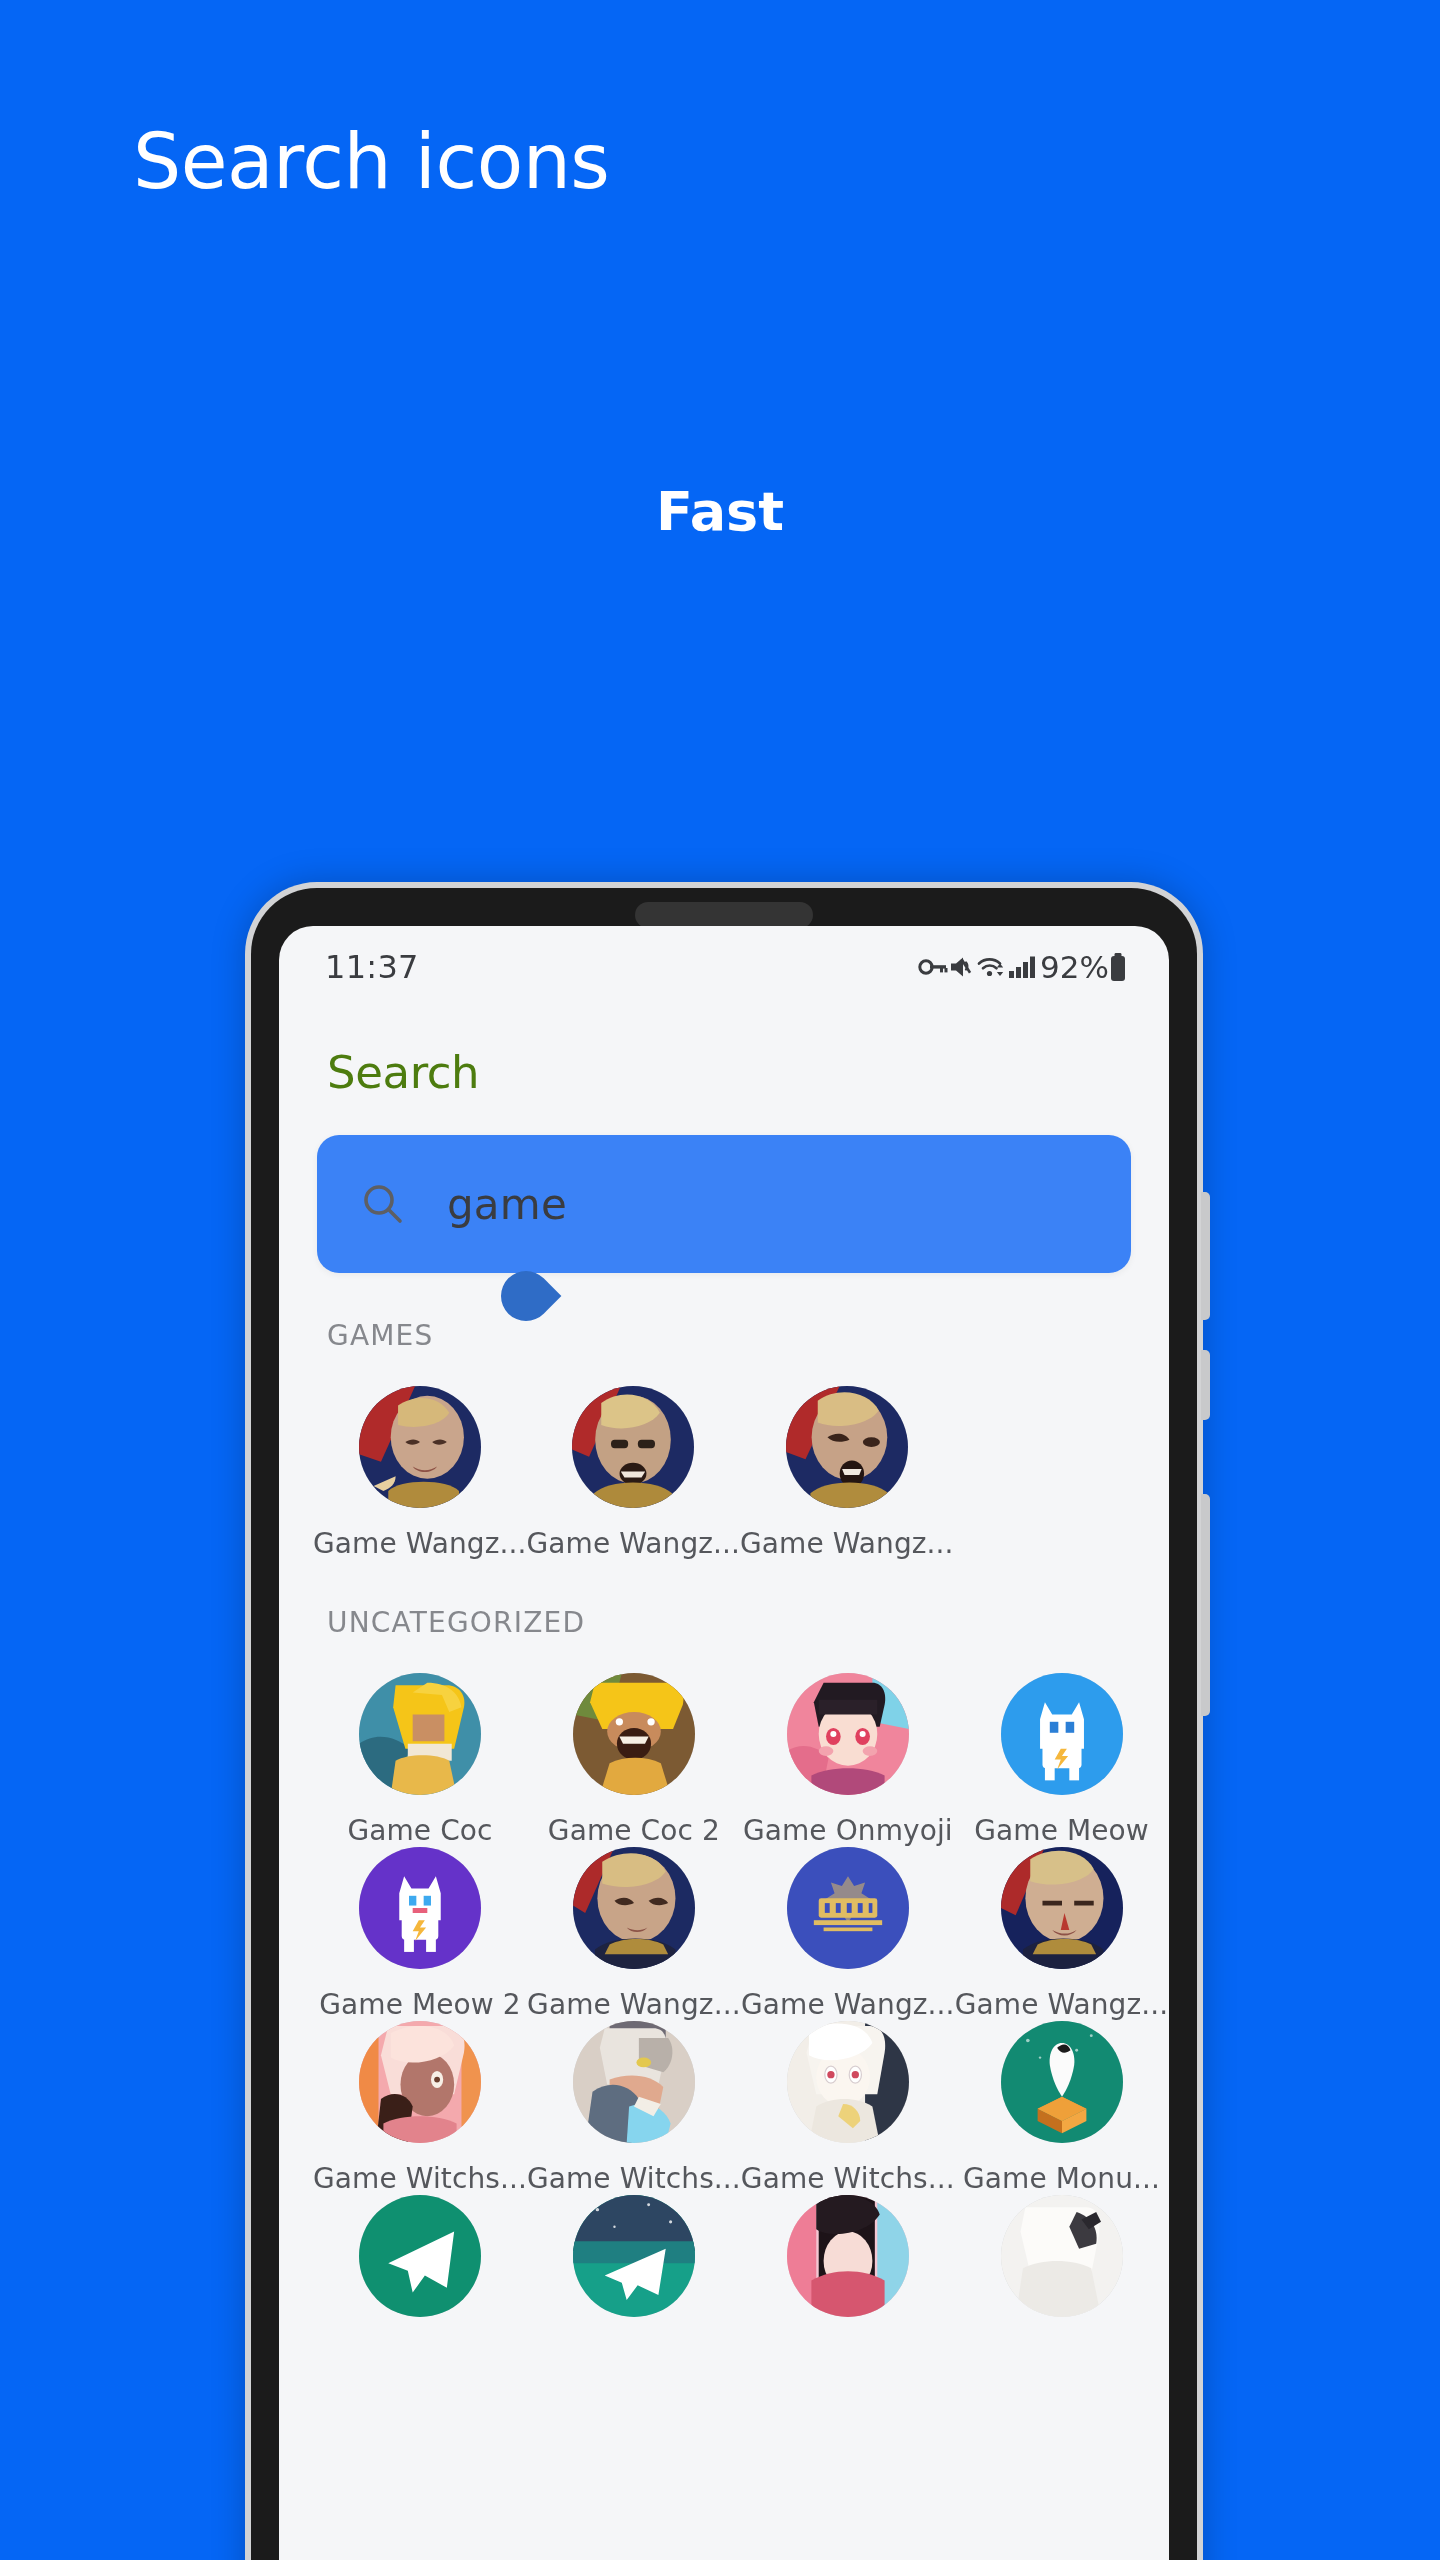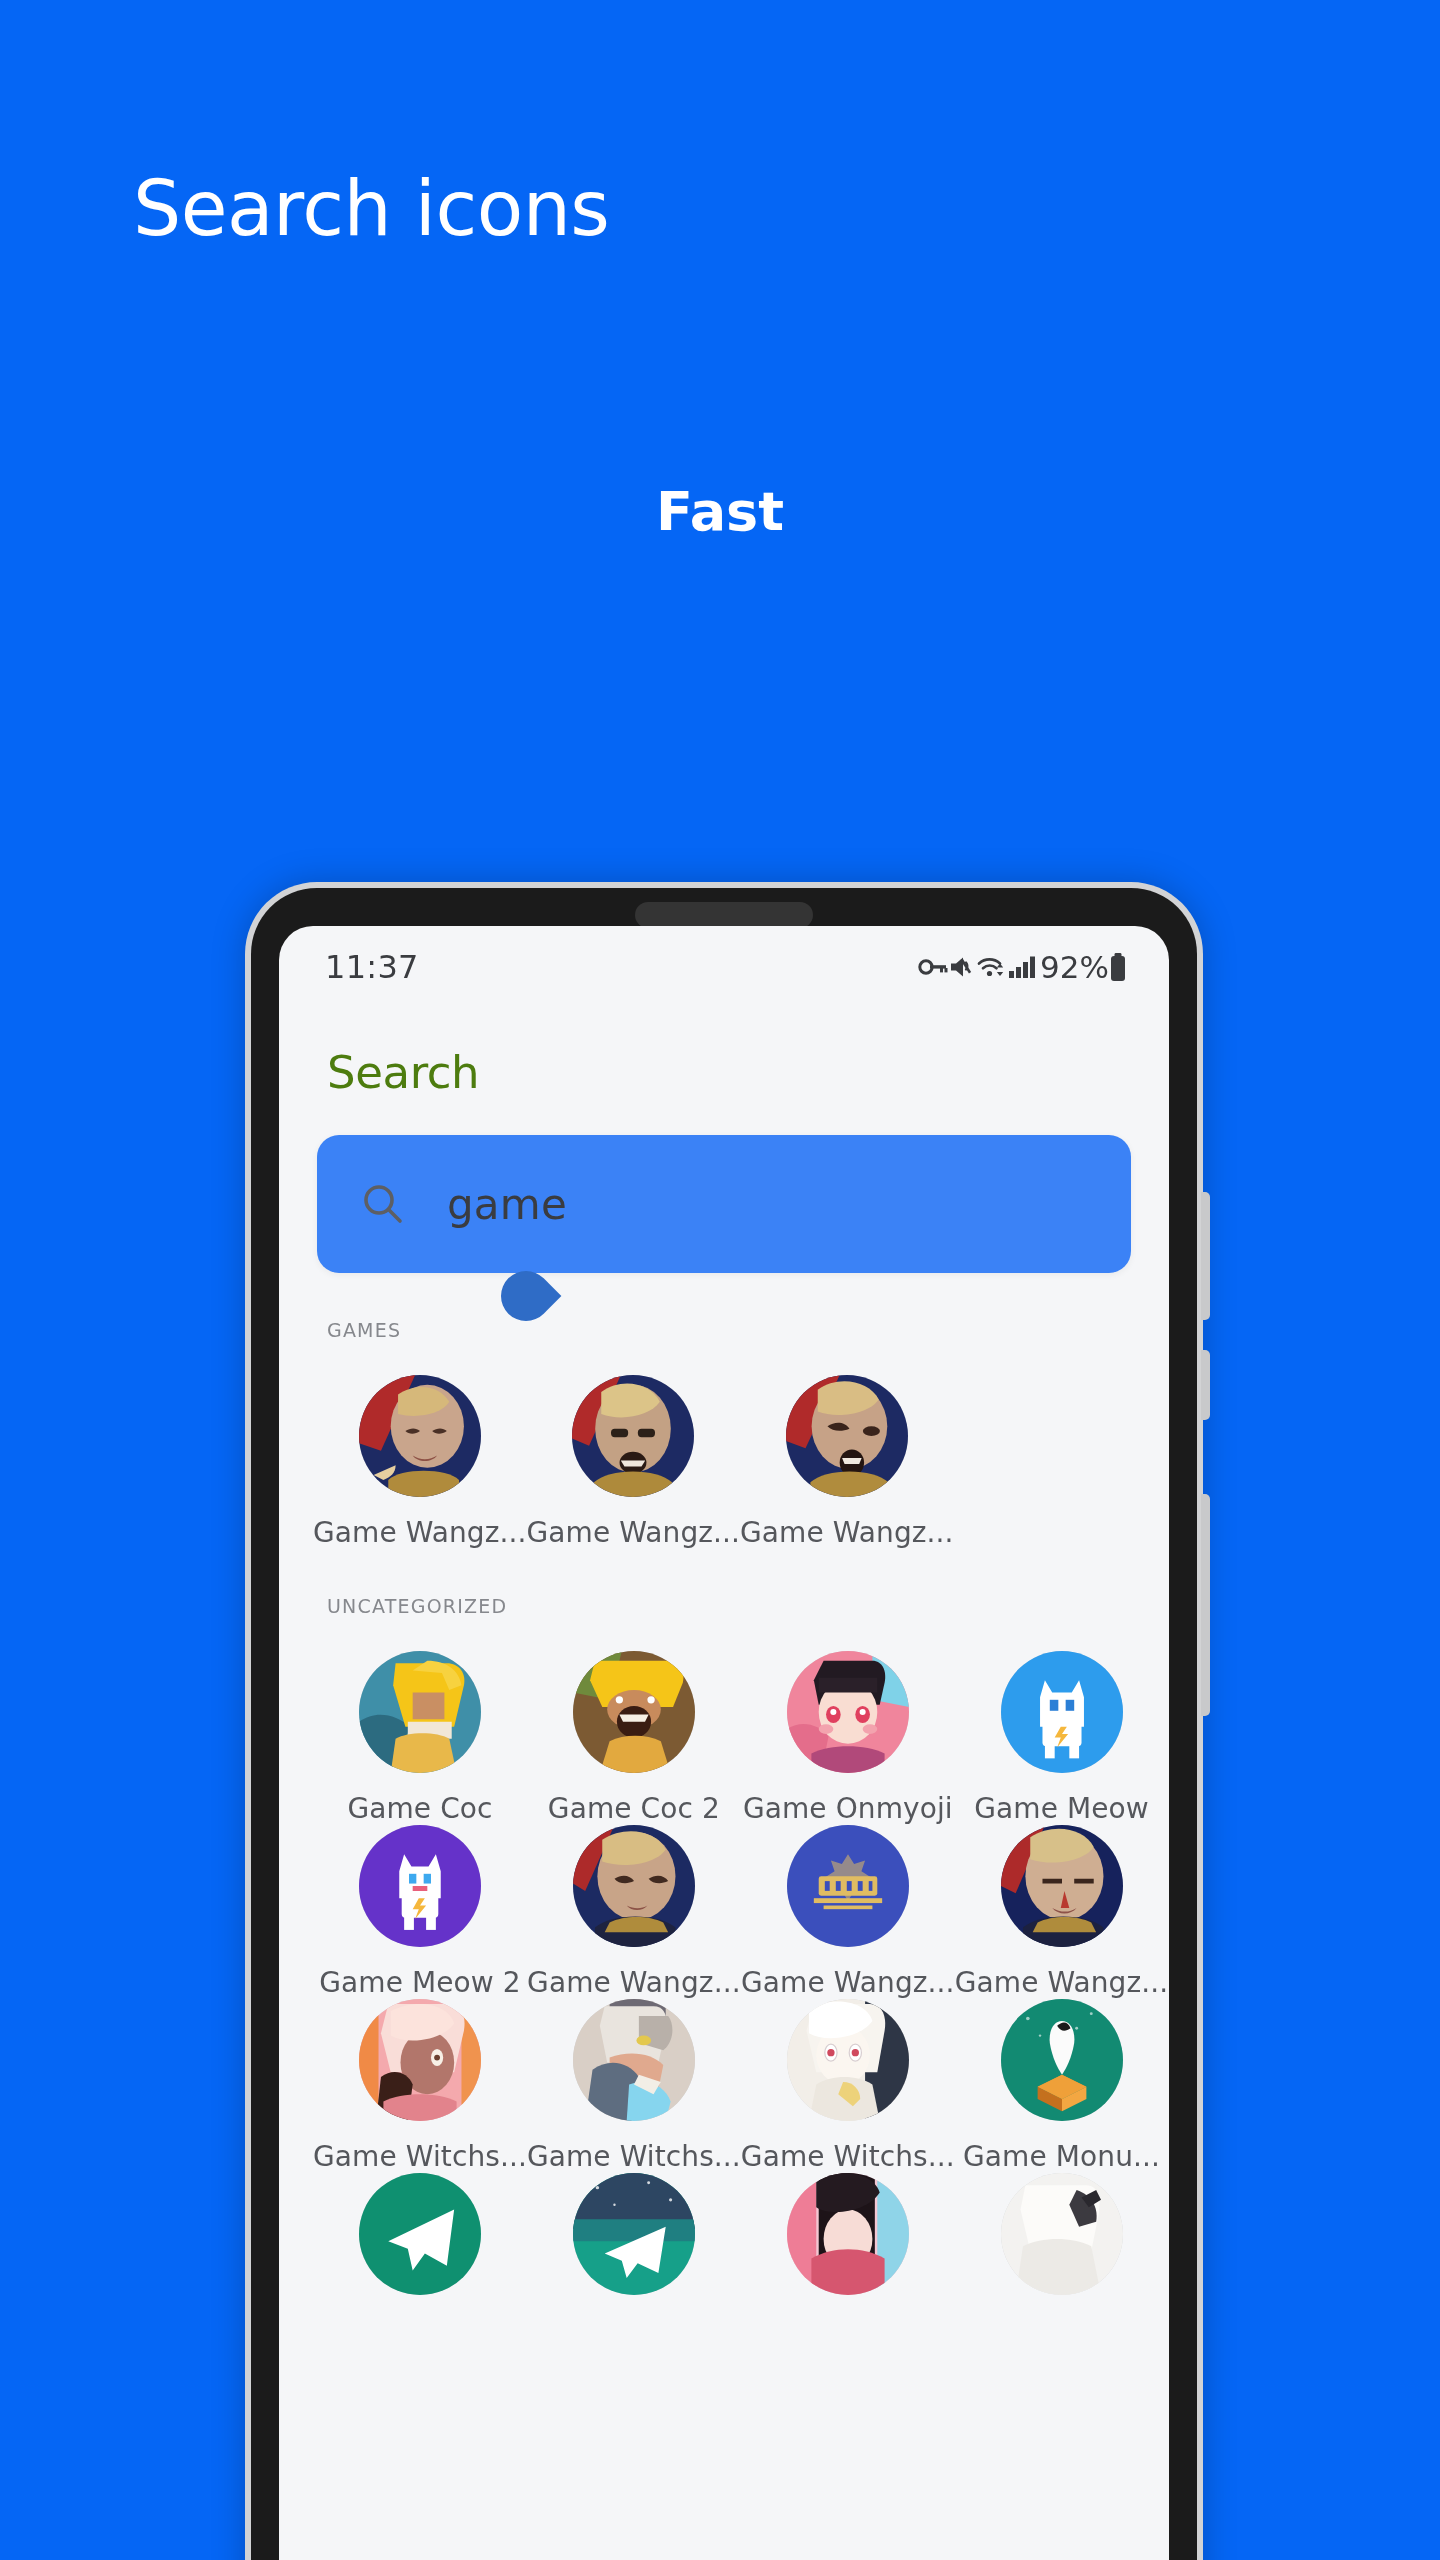--- a/index.html
+++ b/index.html
@@ -21,21 +21,20 @@
     position: absolute;
     left: 133px;
     top: 124px;
     font-family: "DejaVu Sans", sans-serif;
     font-size: 76px;
     font-weight: 400;
     color: #ffffff;
     letter-spacing: -0.5px;
     line-height: 1;
     white-space: nowrap;
-    margin-top: 47px;
   }
 
   .promo-sub {
     position: absolute;
     left: 0;
     right: 0;
     top: 485px;
     text-align: center;
     font-family: "DejaVu Sans", sans-serif;
     font-size: 54px;
@@ -169,21 +168,21 @@
     height: 50px;
     background: #2f6cc6;
     border-radius: 0 50% 50% 50%;
     transform: rotate(135deg);
   }
 
   
   .section { margin-top: 46px; }
   .section-label {
     margin: 0 0 0 48px;
-    font-size: 19px;
+    font-size: 28px;
     letter-spacing: 1.2px;
     color: #86888d;
     font-weight: 400;
   }
 
   .grid3, .grid4 {
     display: grid;
     margin: 34px 34px 0 34px;
   }
   .grid3 { grid-template-columns: repeat(4, 1fr); }

